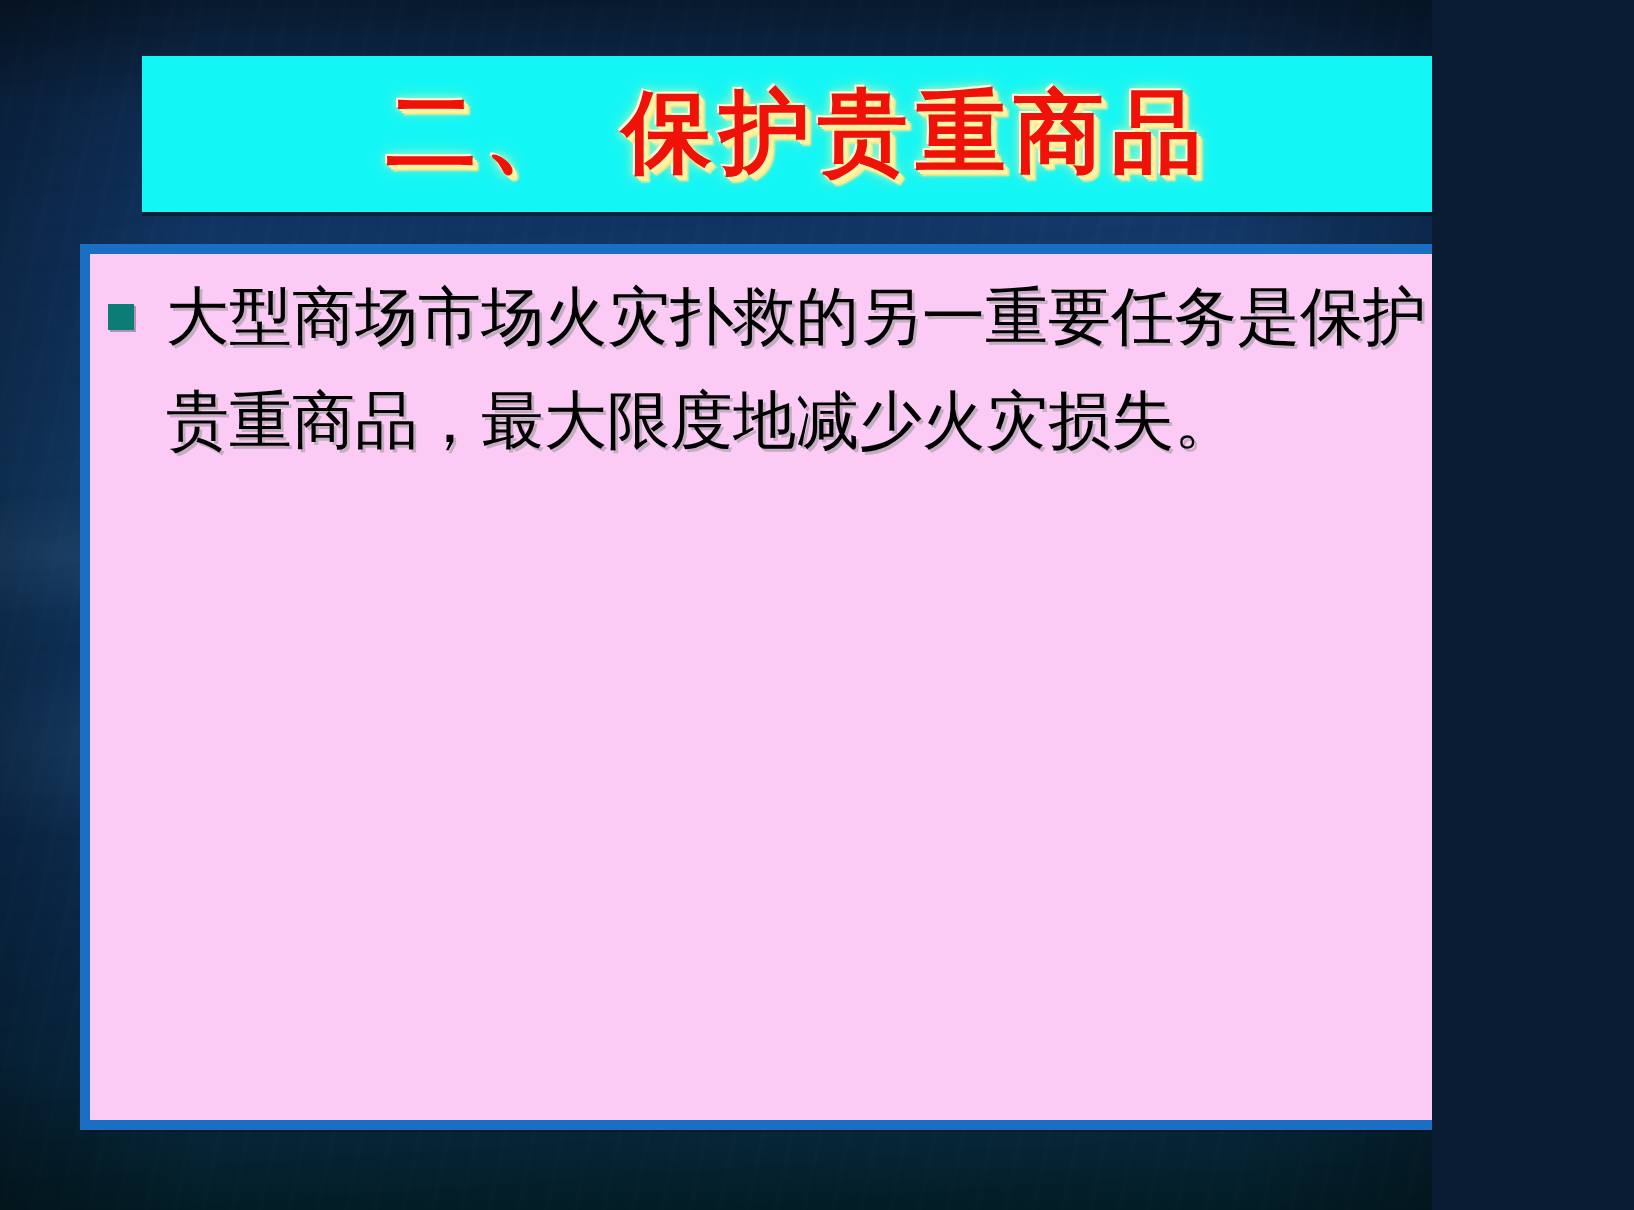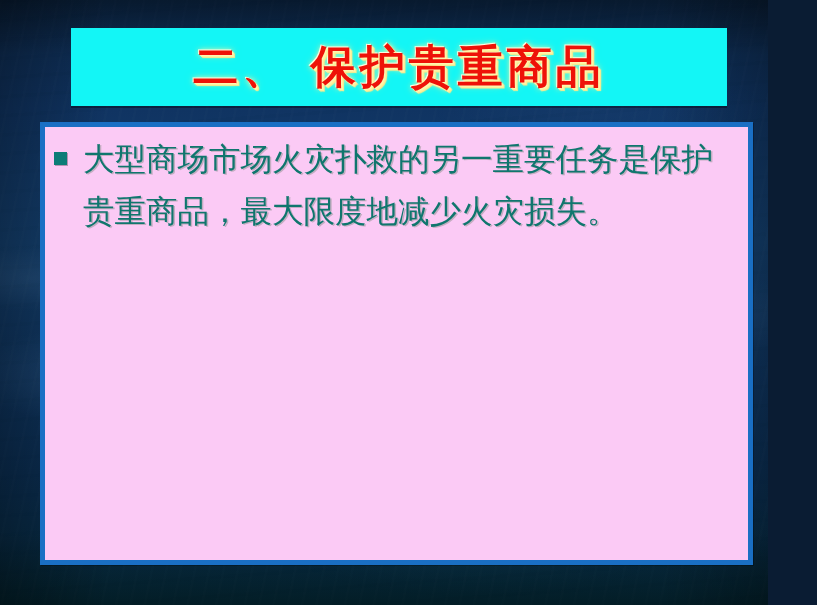--- a/index.html
+++ b/index.html
@@ -3,25 +3,26 @@
 <meta charset="utf-8">
 <title>Slide</title>
 <style>
   html, body {
     margin: 0;
     padding: 0;
     background: #0a1c33;
   }
   #slide {
     position: relative;
-    width: 768px;
+    width: 681px;
     height: 605px;
     overflow: hidden;
     font-family: "DejaVu Sans", "Liberation Sans", sans-serif;
     background: #0b2a4a;
+    padding-left: 35px;
   }
 
   
   .bg-base {
     position: absolute;
     inset: 0;
     background:
       linear-gradient(180deg,
         #0c2747 0%,
         #103462 18%,
@@ -138,21 +139,21 @@
     color: #000;
     font-size: 31.5px;
     line-height: 52px;
     letter-spacing: 0px;
     text-shadow: 1.4px 1.4px 0 rgba(150,150,150,.55);
   }
   .bullet-text .red {
     color: #e8140c;
   }
   .bullet-text .blk {
-    color: #0f766e;
+    color: #000000;
   }
   #b1 .bullet-text { margin-top: -2px; }
 </style>
 </head>
 <body>
 
 <div id="slide">
 
   <div class="bg-base"></div>
   <div class="bg-clouds"></div>

